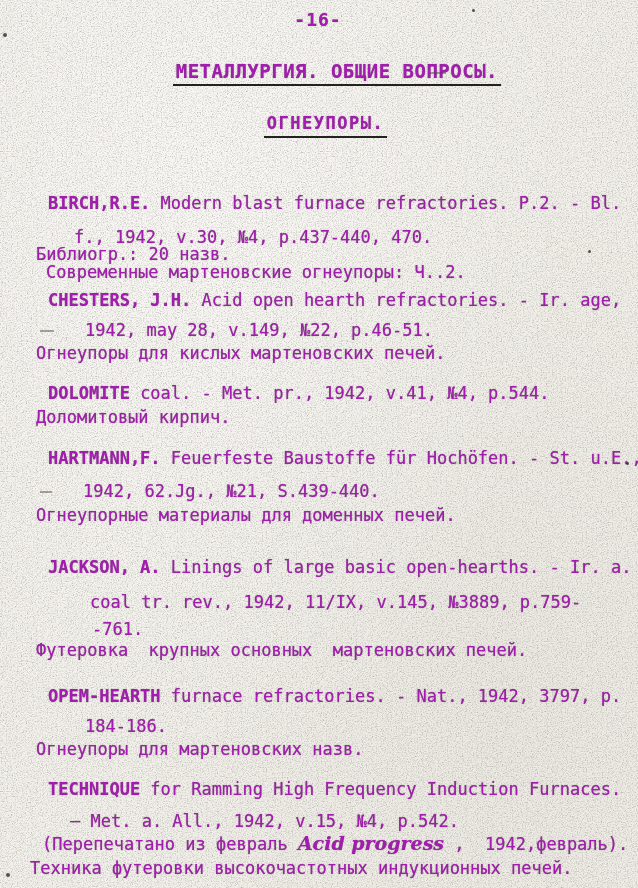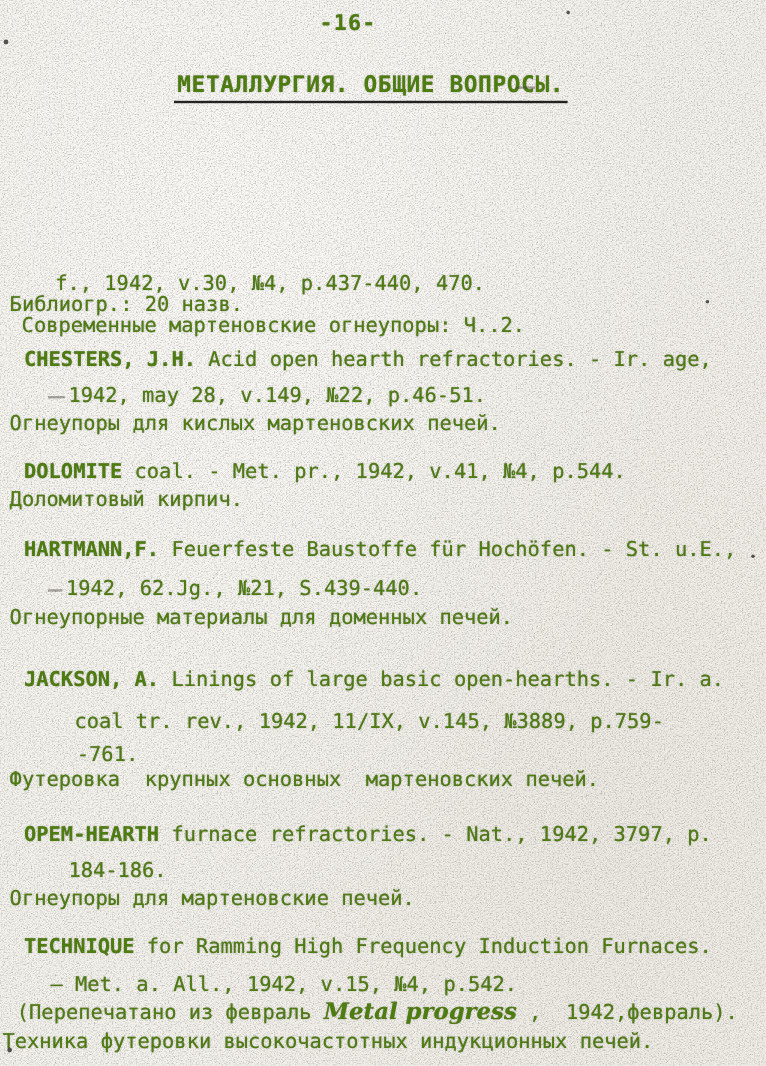--- a/index.html
+++ b/index.html
@@ -8,23 +8,24 @@
     background:#f2f0ea;
     background-image:
       radial-gradient(ellipse at 30% 20%, rgba(255,255,255,.5), rgba(0,0,0,0) 60%),
       radial-gradient(ellipse at 80% 80%, rgba(120,110,95,.06), rgba(0,0,0,0) 55%);
     font-family:"DejaVu Sans Mono", monospace;
   }
   .page{position:absolute;inset:0;}
   .line{
     position:absolute;
     font-size:17px;line-height:20px;
-    color:#4d7c0f;
+    color:#a21caf;
     white-space:pre;
     text-shadow:0 0 1px rgba(40,36,30,.55);
+    margin-left:28px;
   }
   .lead{font-weight:bold;}
   .hdr{font-weight:bold;text-align:center;}
   .hdr .u{
     display:inline-block;
     border-bottom:2.5px solid #242220;
     padding:0 3px 3px 3px;
   }
   #pagenum{top:10px;left:0;width:580px;font-weight:bold;font-size:18px;letter-spacing:1px;}
   #title{top:41px;left:0;width:570px;font-size:19px;letter-spacing:.5px;}
@@ -48,21 +49,25 @@
       <feTurbulence type="fractalNoise" baseFrequency="0.8" numOctaves="2" seed="7"></feTurbulence>
       <feColorMatrix type="matrix" values="0 0 0 0 0.15  0 0 0 0 0.14  0 0 0 0 0.12  0.55 0.55 0.55 0 -0.78"></feColorMatrix>
     </filter>
     <rect width="638" height="888" filter="url(#grain)"></rect>
   </svg>
 
   <div class="line hdr" id="pagenum">-16-</div>
   <div class="line hdr" id="title">
     <span class="u">МЕТАЛЛУРГИЯ. ОБЩИЕ ВОПРОСЫ.</span>
   </div>
+  <div class="line hdr" id="subsection">
+    <span class="u">ОГНЕУПОРЫ.</span>
+  </div>
 
+  <div class="line" style="top:193px;left:20px;"><span class="lead">BIRCH,R.E.</span><span> Modern blast furnace refractories. P.2. - Bl.</span></div>
   <div class="line" style="top:227px;left:46px;">f., 1942, v.30, №4, p.437-440, 470.</div>
   <div class="line" style="top:244px;left:8px;">Библиогр.: 20 назв.</div>
   <div class="line" style="top:262px;left:18px;">Современные мартеновские огнеупоры: Ч..2.</div>
 
   <div class="line" style="top:290px;left:20px;"><span class="lead">CHESTERS, J.H.</span><span> Acid open hearth refractories. - Ir. age,</span></div>
   <div class="line" style="top:320px;left:57px;">1942, may 28, v.149, №22, p.46-51.</div>
   <div class="line" style="top:343px;left:8px;">Огнеупоры для кислых мартеновских печей.</div>
 
   <div class="line" style="top:383px;left:20px;"><span class="lead">DOLOMITE</span><span> coal. - Met. pr., 1942, v.41, №4, p.544.</span></div>
   <div class="line" style="top:407px;left:8px;">Доломитовый кирпич.</div>
@@ -71,25 +76,25 @@
   <div class="line" style="top:481px;left:55px;">1942, 62.Jg., №21, S.439-440.</div>
   <div class="line" style="top:557px;left:20px;"><span class="lead">JACKSON, A.</span><span> Linings of large basic open-hearths. - Ir. a.</span></div>
 
   <div class="line" style="top:505px;left:8px;">Огнеупорные материалы для доменных печей.</div>
   <div class="line" style="top:592px;left:62px;">coal tr. rev., 1942, 11/IX, v.145, №3889, p.759-</div>
   <div class="line" style="top:619px;left:64px;">-761.</div>
   <div class="line" style="top:640px;left:8px;">Футеровка  крупных основных  мартеновских печей.</div>
 
   <div class="line" style="top:686px;left:20px;"><span class="lead">OPEM-HEARTH</span><span> furnace refractories. - Nat., 1942, 3797, p.</span></div>
   <div class="line" style="top:716px;left:57px;">184-186.</div>
-  <div class="line" style="top:739px;left:8px;">Огнеупоры для мартеновские печей.</div>
+  <div class="line" style="top:739px;left:8px;">Огнеупоры для мартеновских назв.</div>
 
   <div class="line" style="top:779px;left:20px;"><span class="lead">TECHNIQUE</span><span> for Ramming High Frequency Induction Furnaces.</span></div>
   <div class="line" style="top:811px;left:42px;">— Met. a. All., 1942, v.15, №4, p.542.</div>
-  <div class="line" style="top:833px;left:14px;"><span>(Перепечатано из февраль </span><span class="hand">Metal progress</span><span> ,  1942,февраль).</span></div>
+  <div class="line" style="top:833px;left:14px;"><span>(Перепечатано из февраль </span><span class="hand">Acid progress</span><span> ,  1942,февраль).</span></div>
   <div class="line" style="top:858px;left:2px;">Техника футеровки высокочастотных индукционных печей.</div>
 
   <div class="speck" style="top:33px;left:3px;width:4px;height:4px;"></div>
   <div class="speck" style="top:9px;left:472px;width:3px;height:3px;"></div>
   <div class="speck" style="top:250px;left:588px;width:3px;height:3px;"></div>
   <div class="speck" style="top:873px;left:6px;width:4px;height:4px;"></div>
   <div class="speck" style="top:462px;left:626px;width:3px;height:3px;"></div>
   <div class="smudge" style="top:330px;left:40px;width:14px;"></div>
   <div class="smudge" style="top:491px;left:40px;width:12px;"></div>
   <div class="smudge" style="top:72px;left:430px;width:16px;"></div>

